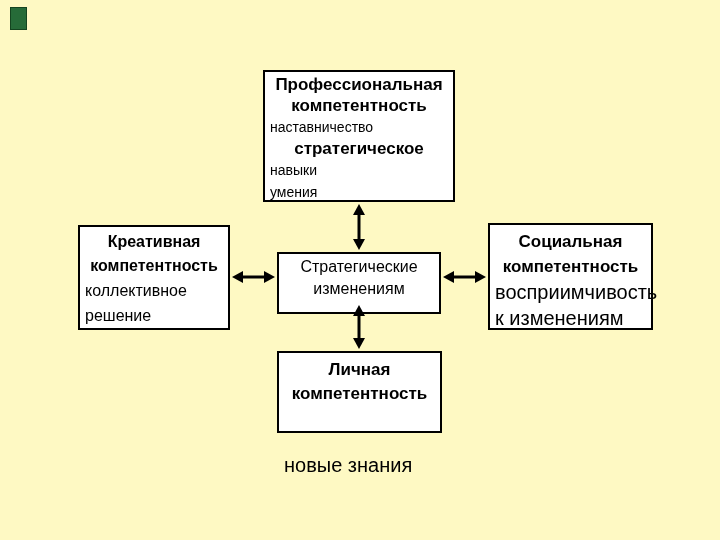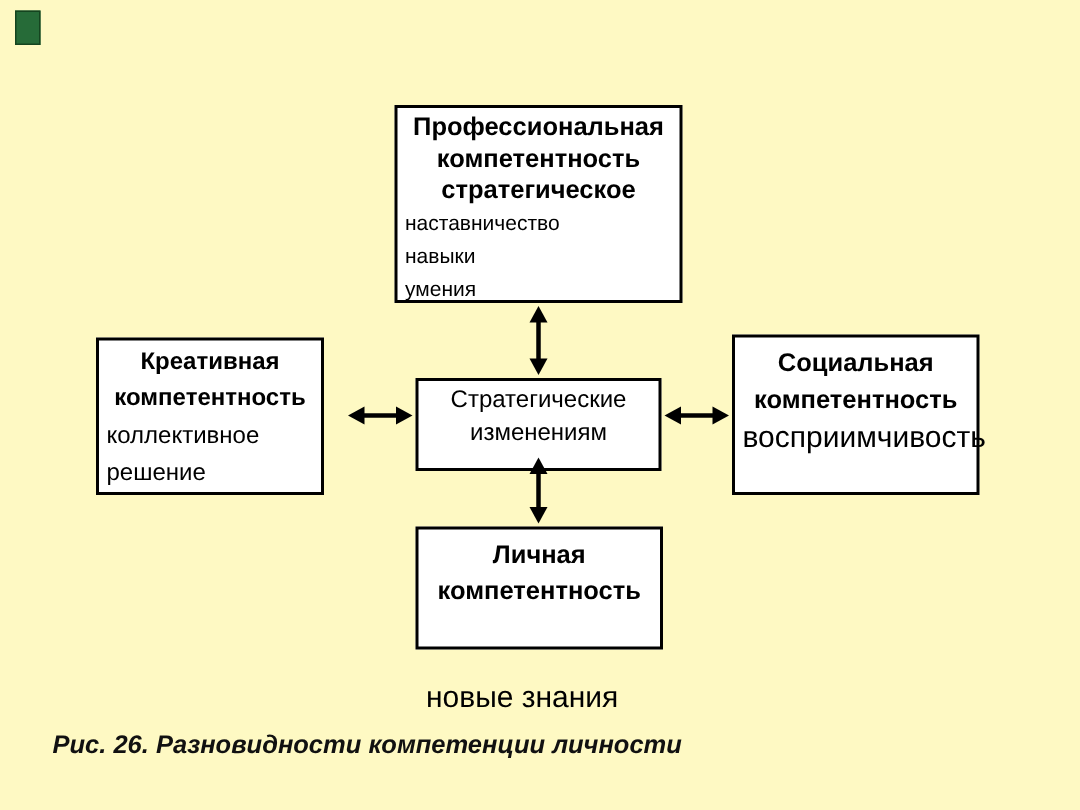--- a/index.html
+++ b/index.html
@@ -28,21 +28,21 @@
     box-sizing: border-box;
   }
   .line { display: block; white-space: nowrap; }
   .t { font-weight: bold; text-align: center; }
   .b { text-align: left; padding-left: 5px; }
 
   .box-professional { left: 263px; top: 70px; width: 192px; height: 132px; padding-top: 2px; }
   .box-professional .t { font-size: 17px; line-height: 21px; }
   .box-professional .b { font-size: 14px; line-height: 22px; }
 
-  .box-creative { left: 64px; top: 225px; width: 152px; height: 105px; padding-top: 3px; }
+  .box-creative { left: 78px; top: 225px; width: 152px; height: 105px; padding-top: 3px; }
   .box-creative .t { font-size: 16px; line-height: 24px; }
   .box-creative .b { font-size: 16px; line-height: 25px; }
 
   .box-strategic { left: 277px; top: 252px; width: 164px; height: 62px; padding-top: 2px; }
   .box-strategic .line { font-size: 16px; line-height: 22px; text-align: center; }
 
   .box-social { left: 488px; top: 223px; width: 165px; height: 107px; padding-top: 4px; }
   .box-social .t { font-size: 17px; line-height: 25px; }
   .box-social .b { font-size: 20px; line-height: 26px; }
 
@@ -68,42 +68,43 @@
 </head>
 <body>
 
 <div class="canvas">
 
   <div class="green-marker"></div>
 
   <div class="box box-professional">
     <span class="line t">Профессиональная</span>
     <span class="line t">компетентность</span>
+    <span class="line b">наставничество</span>
     <span class="line t">стратегическое</span>
-    <span class="line b">наставничество</span>
     <span class="line b">навыки</span>
     <span class="line b">умения</span>
   </div>
 
   <div class="box box-creative">
     <span class="line t">Креативная</span>
     <span class="line t">компетентность</span>
     <span class="line b">коллективное</span>
     <span class="line b">решение</span>
   </div>
 
   <div class="box box-strategic">
     <span class="line">Стратегические</span>
     <span class="line">изменениям</span>
   </div>
 
   <div class="box box-social">
     <span class="line t">Социальная</span>
     <span class="line t">компетентность</span>
     <span class="line b">восприимчивость</span>
+    <span class="line b">к изменениям</span>
   </div>
 
   <div class="box box-personal">
     <span class="line t">Личная</span>
     <span class="line t">компетентность</span>
     <span class="line b">новые знания</span>
   </div>
 
   <svg class="connectors" viewBox="0 0 720 540" xmlns="http://www.w3.org/2000/svg">
 
@@ -125,15 +126,14 @@
       <polygon points="275,277 264,271 264,283" stroke="none"></polygon>
     </g>
 
     <g fill="#000" stroke="#000">
       <line x1="451" y1="277" x2="478" y2="277" stroke-width="3"></line>
       <polygon points="443,277 454,271 454,283" stroke="none"></polygon>
       <polygon points="486,277 475,271 475,283" stroke="none"></polygon>
     </g>
   </svg>
 
-  <div class="caption">Рис. 26. Разновидности компетенции личности</div>
 
 </div>
 
 </body></html>

